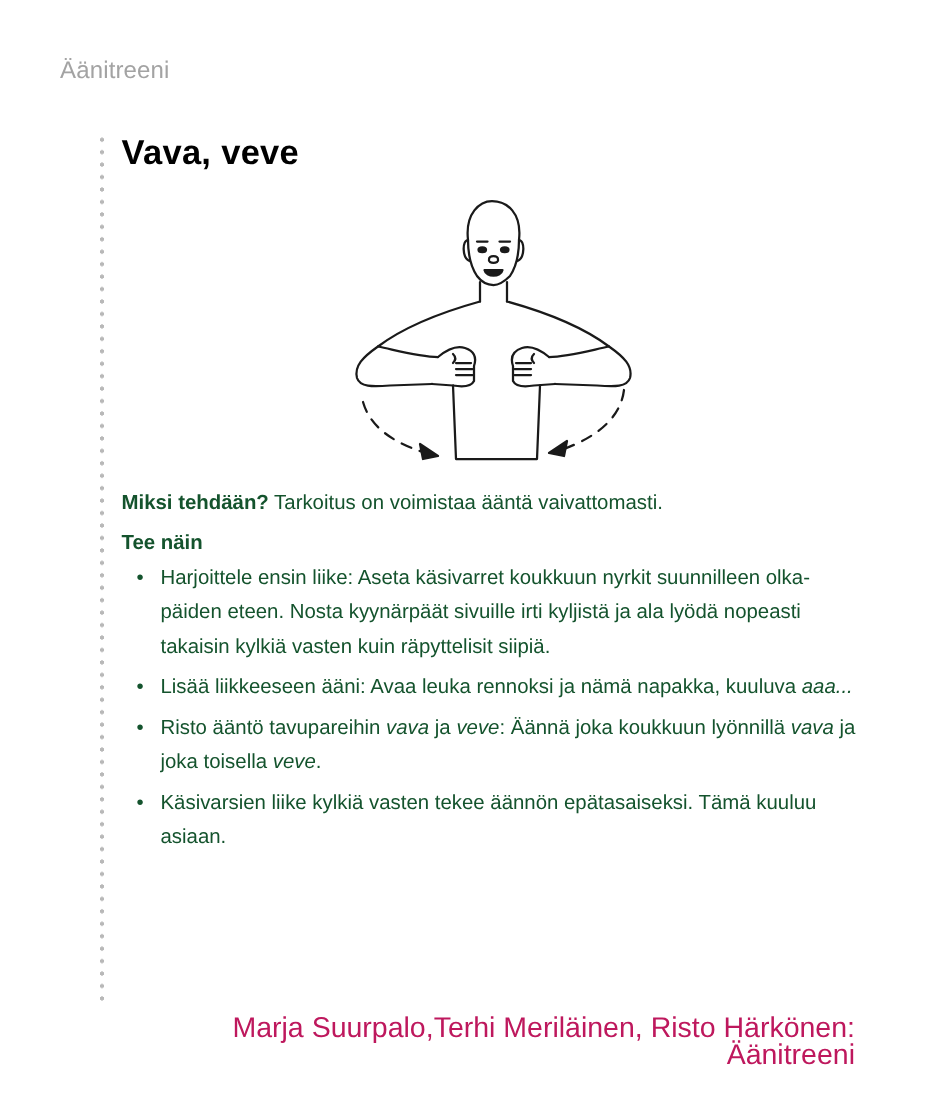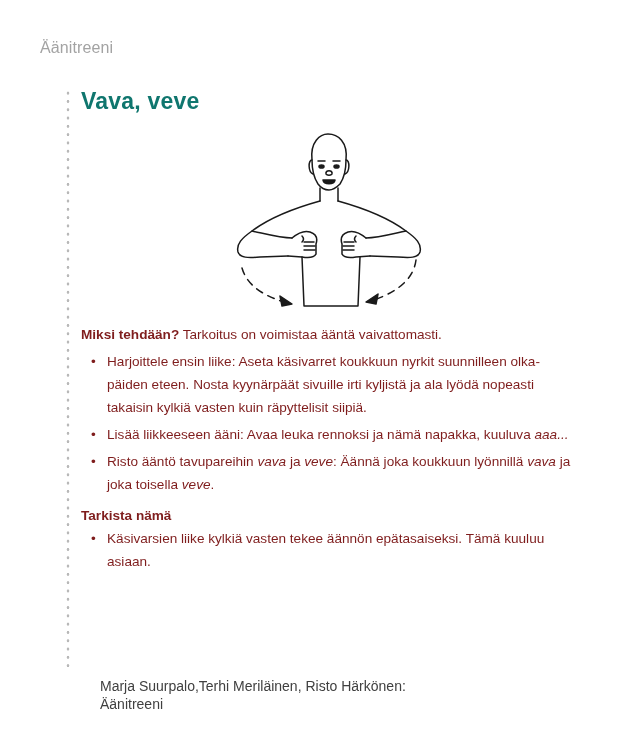--- a/index.html
+++ b/index.html
@@ -33,38 +33,38 @@
       background-size: 4px 8.3px;
       background-repeat: repeat-y;
     }
     .page-title {
       position: absolute;
       left: 81px;
       top: 88px;
       margin: 0;
       font-size: 23px;
       font-weight: bold;
-      color: #0f766e;
+      color: #000000;
       letter-spacing: 0.2px;
     }
     .figure {
       position: absolute;
       left: 232px;
       top: 130px;
       width: 190px;
       height: 182px;
     }
     .content {
       position: absolute;
       left: 81px;
       top: 323px;
       width: 495px;
       font-size: 13.6px;
       line-height: 23px;
-      color: #7f1d1d;
+      color: #14532d;
     }
     .content p {
       margin: 0 0 4px 0;
     }
     .content b {
       font-weight: bold;
     }
     .section-head {
       font-weight: bold;
       margin: 0;
@@ -87,24 +87,24 @@
       position: absolute;
       left: 10px;
       top: 0;
     }
     em { }
     .caption {
       position: absolute;
       left: 100px;
       top: 677px;
       width: 470px;
-      text-align: left;
-      font-size: 14px;
+      text-align: right;
+      font-size: 19px;
       line-height: 18px;
-      color: #404040;
+      color: #be185d;
     }
   </style>
 </head>
 <body>
 
 <div class="running-head">Äänitreeni</div>
 
 <div class="dotted-rule"></div>
 
 <h1 class="page-title">Vava, veve</h1>
@@ -156,36 +156,36 @@
     <path d="M60 174 L48 166 L50 176 Z" fill="#1a1a1a"></path>
     <path d="M134 172 L146 164 L144 174 Z" fill="#1a1a1a"></path>
   </svg>
 </div>
 
 <div class="content">
   <p>
     <b>Miksi tehdään?</b><span> Tarkoitus on voimistaa ääntä vaivattomasti.</span>
   </p>
 
+  <div class="section-head">Tee näin</div>
   <ul class="bullets">
     <li>
       <span class="bullet">•</span>
       <span>Harjoittele ensin liike: Aseta käsivarret koukkuun nyrkit suunnilleen olka­päiden eteen. Nosta kyynärpäät sivuille irti kyljistä ja ala lyödä nopeasti takaisin kylkiä vasten kuin räpyttelisit siipiä.</span>
     </li>
     <li>
       <span class="bullet">•</span>
       <span>Lisää liikkeeseen ääni: Avaa leuka rennoksi ja nämä napakka, kuuluva </span><em>aaa...</em>
     </li>
     <li>
       <span class="bullet">•</span>
       <span>Risto ääntö tavupareihin </span><em>vava</em><span> ja </span><em>veve</em><span>: Äännä joka koukkuun lyönnillä </span><em>vava</em><span> ja joka toisella </span><em>veve</em><span>.</span>
     </li>
   </ul>
 
-  <div class="section-head second">Tarkista nämä</div>
   <ul class="bullets">
     <li>
       <span class="bullet">•</span>
       <span>Käsivarsien liike kylkiä vasten tekee äännön epätasaiseksi. Tämä kuuluu asiaan.</span>
     </li>
   </ul>
 </div>
 
 <div class="caption">
   <div>Marja Suurpalo,Terhi Meriläinen, Risto Härkönen:</div>

